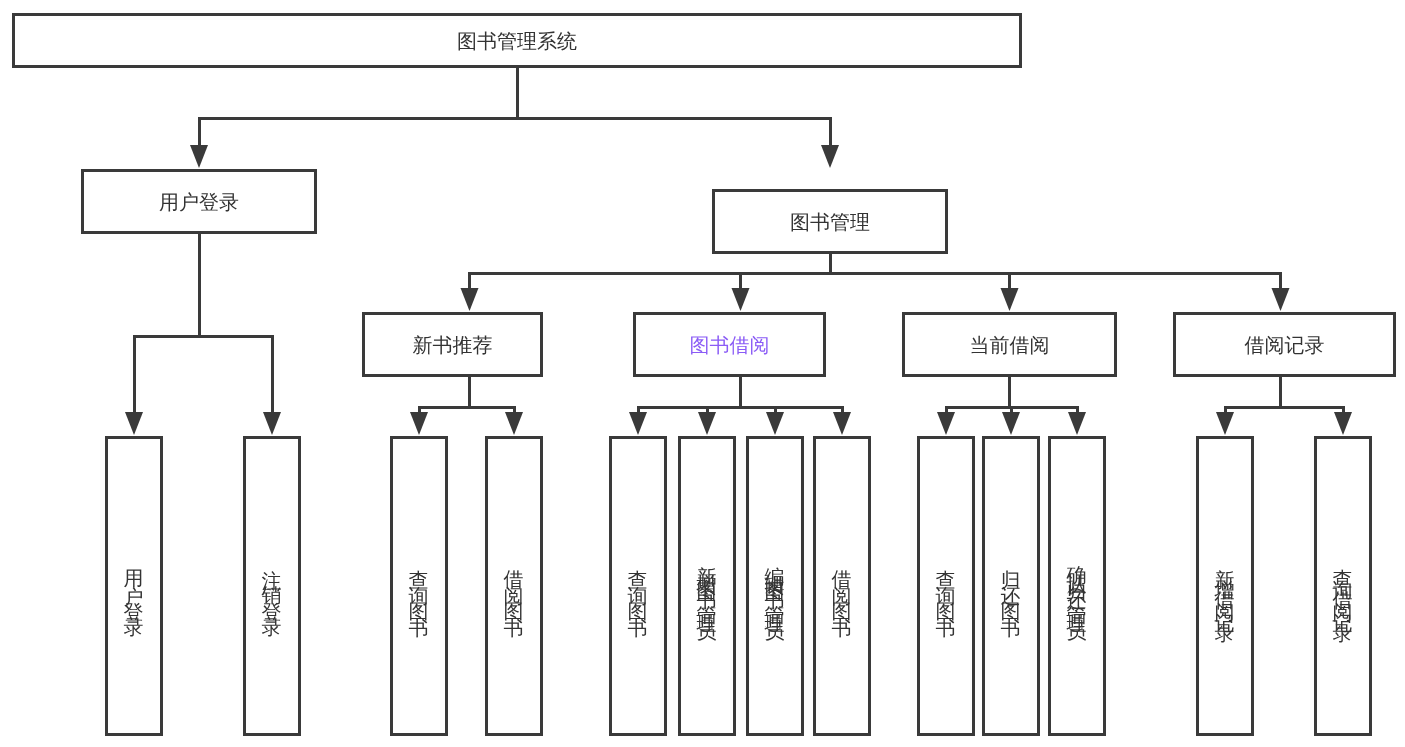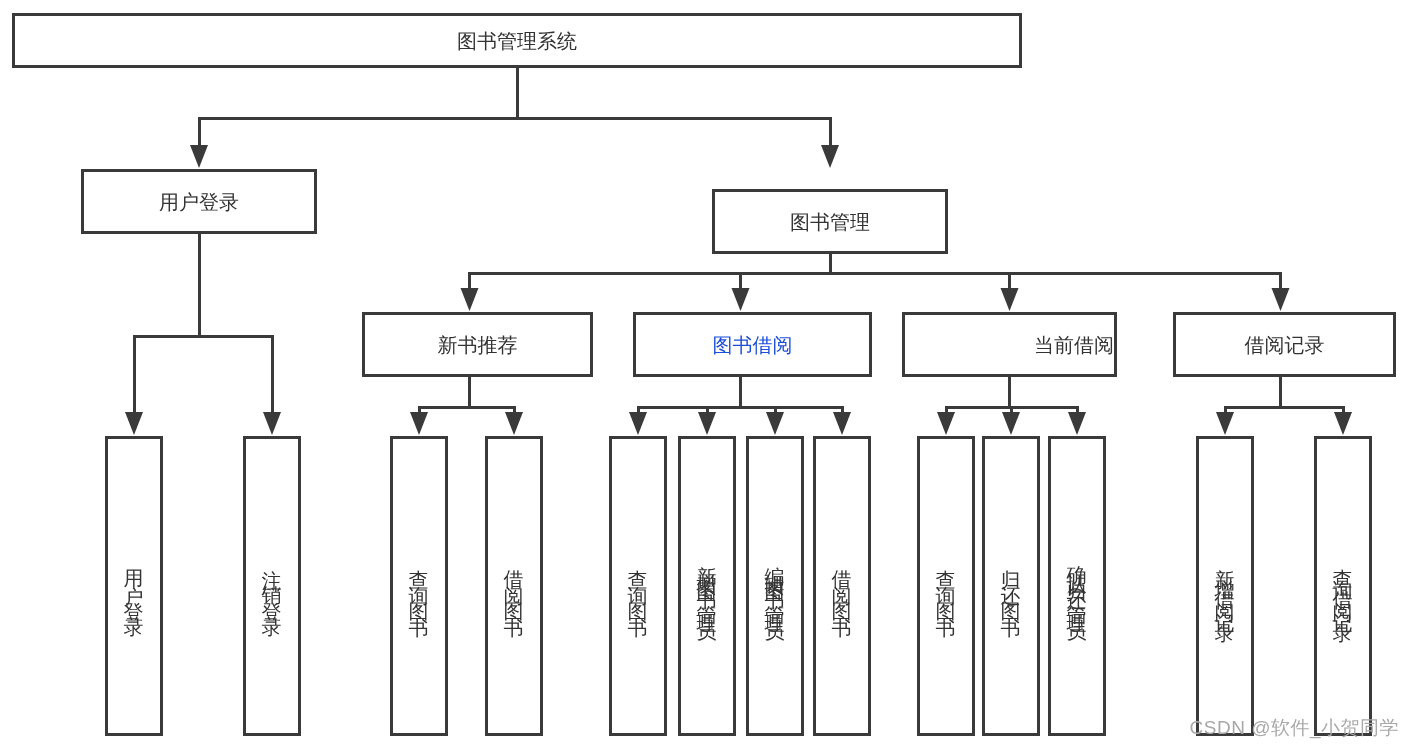--- a/index.html
+++ b/index.html
@@ -129,27 +129,27 @@
   <div id="node-layer">
       <div class="node horizontal" style="left: 12px; top: 13px; width: 1010px; height: 55px; border-color: rgb(58, 58, 58); color: rgb(51, 51, 51);">
         <span class="label">图书管理系统</span>
       </div>
       <div class="node horizontal" style="left: 81px; top: 169px; width: 236px; height: 65px; border-color: rgb(58, 58, 58); color: rgb(51, 51, 51);">
         <span class="label">用户登录</span>
       </div>
       <div class="node horizontal" style="left: 712px; top: 169px; width: 236px; height: 65px; border-color: rgb(58, 58, 58); color: rgb(51, 51, 51); margin-top: 20px;">
         <span class="label">图书管理</span>
       </div>
-      <div class="node horizontal" style="left: 362px; top: 312px; width: 231px; height: 65px; border-color: rgb(58, 58, 58); color: rgb(51, 51, 51);">
+      <div class="node horizontal" style="left: 362px; top: 312px; width: 181px; height: 65px; border-color: rgb(58, 58, 58); color: rgb(51, 51, 51);">
         <span class="label">新书推荐</span>
       </div>
-      <div class="node horizontal" style="left: 633px; top: 312px; width: 239px; height: 65px; border-color: rgb(58, 58, 58); color: #1d4ed8;">
+      <div class="node horizontal" style="left: 633px; top: 312px; width: 193px; height: 65px; border-color: rgb(58, 58, 58); color: #8b5cf6;">
         <span class="label">图书借阅</span>
       </div>
-      <div class="node horizontal" style="left: 902px; top: 312px; width: 215px; height: 65px; border-color: rgb(58, 58, 58); color: rgb(51, 51, 51); justify-content: flex-end;">
+      <div class="node horizontal" style="left: 902px; top: 312px; width: 215px; height: 65px; border-color: rgb(58, 58, 58); color: rgb(51, 51, 51);">
         <span class="label">当前借阅</span>
       </div>
       <div class="node horizontal" style="left: 1173px; top: 312px; width: 223px; height: 65px; border-color: rgb(58, 58, 58); color: rgb(51, 51, 51);">
         <span class="label">借阅记录</span>
       </div>
       <div class="node vertical wide" style="left: 105px; top: 436px; width: 58px; height: 300px; border-color: rgb(58, 58, 58); color: rgb(51, 51, 51);">
         <span class="label">用户登录</span>
       </div>
       <div class="node vertical wide" style="left: 243px; top: 436px; width: 58px; height: 300px; border-color: rgb(58, 58, 58); color: rgb(51, 51, 51);">
         <span class="label">注销登录</span>
@@ -181,14 +181,13 @@
       <div class="node vertical narrow" style="left: 1048px; top: 436px; width: 58px; height: 300px; border-color: rgb(58, 58, 58); color: rgb(51, 51, 51);">
         <span class="label">确认归还（管理员）</span>
       </div>
       <div class="node vertical medium" style="left: 1196px; top: 436px; width: 58px; height: 300px; border-color: rgb(58, 58, 58); color: rgb(51, 51, 51);">
         <span class="label">新增借阅记录</span>
       </div>
       <div class="node vertical medium" style="left: 1314px; top: 436px; width: 58px; height: 300px; border-color: rgb(58, 58, 58); color: rgb(51, 51, 51);">
         <span class="label">查询借阅记录</span>
       </div>
     </div>
-  <div class="watermark">CSDN @软件_小贺同学</div>
 </div>
 
 </body></html>

